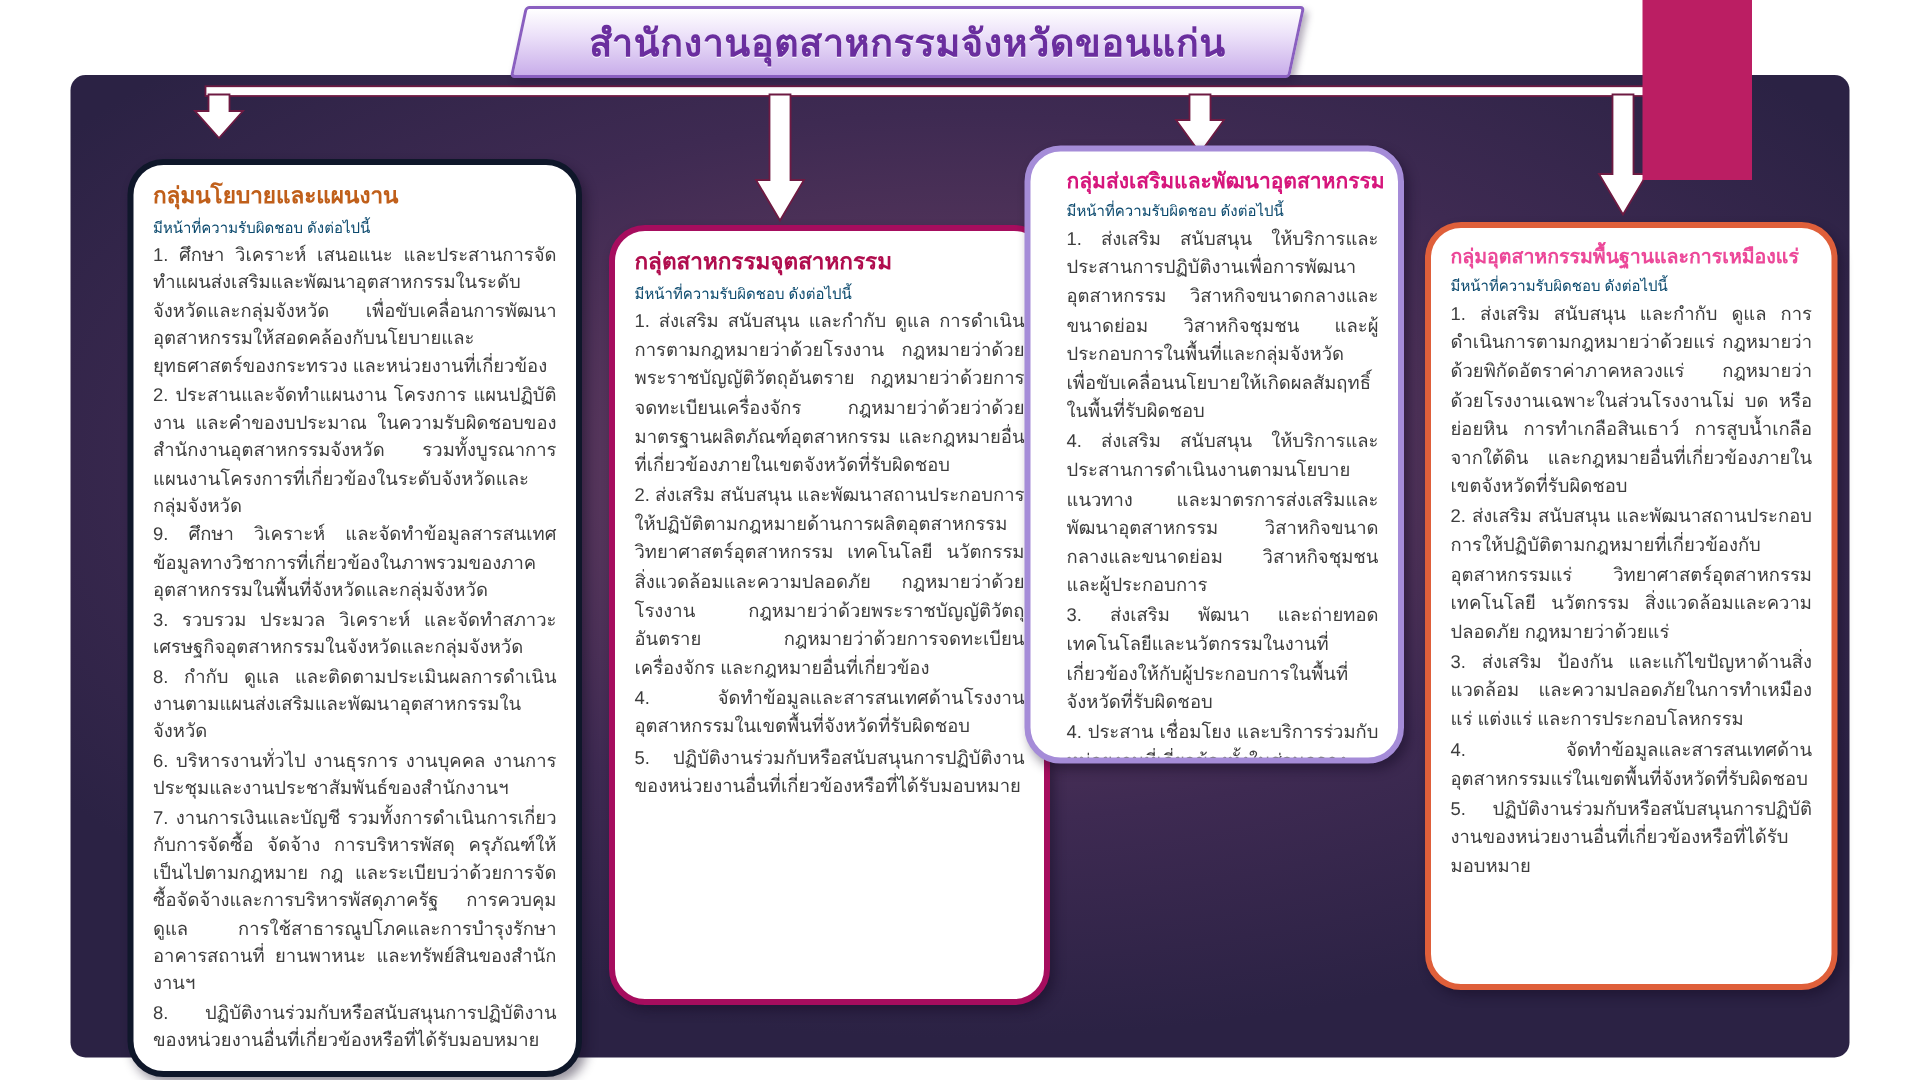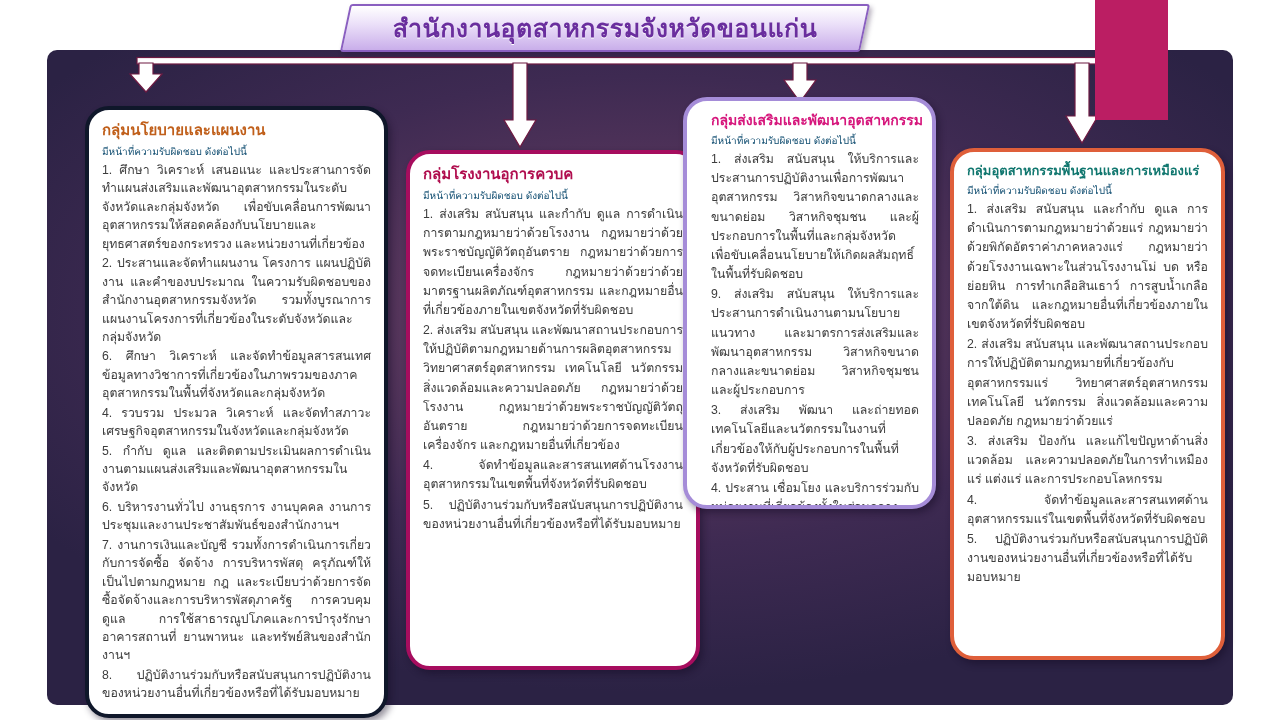--- a/index.html
+++ b/index.html
@@ -36,21 +36,21 @@
     box-shadow:3px 4px 7px rgba(20,10,35,0.45);
   }
   .box1{left:85px; top:106px; width:303px;height:612px;border:4px solid #0f172a;}
   .box2{left:406px;top:150px;width:294px;height:520px;border:4px solid #a60d5e;}
   .box3{left:683px;top:97px; width:253px;height:412px;border:4px solid #a58cd8;padding-left:24px;}
   .box4{left:950px;top:148px;width:275px;height:512px;border:4px solid #df5f3a;}
   .box-title{font-weight:bold;font-size:15px;white-space:nowrap;margin-bottom:2px;}
   .box1 .box-title{color:#c05f1a;}
   .box2 .box-title{color:#b00d4e;}
   .box3 .box-title{color:#d6167c;font-size:14px;}
-  .box4 .box-title{color:#0f766e;font-size:13px;}
+  .box4 .box-title{color:#ec4899;font-size:13px;}
   .box-sub{font-size:10px;color:#0c4a6e;margin-bottom:2px;}
   .duty-item{
     font-size:12.3px;color:#3d3d3d;line-height:1.5;text-align:justify;margin-bottom:1px;
   }
   .box2 .duty-item,.box3 .duty-item,.box4 .duty-item{line-height:1.56;}
 </style>
 </head>
 <body>
 
 <div class="page">
@@ -74,46 +74,46 @@
       <span class="banner-title">สำนักงานอุตสาหกรรมจังหวัดขอนแก่น</span>
     </div>
   </div>
 
   <div class="box box1">
     <div class="box-title">กลุ่มนโยบายและแผนงาน</div>
     <div class="box-sub">มีหน้าที่ความรับผิดชอบ  ดังต่อไปนี้</div>
     <div class="duty-list">
         <div class="duty-item">1. ศึกษา วิเคราะห์ เสนอแนะ และประสานการจัดทำแผนส่งเสริมและพัฒนาอุตสาหกรรมในระดับจังหวัดและกลุ่มจังหวัด เพื่อขับเคลื่อนการพัฒนาอุตสาหกรรมให้สอดคล้องกับนโยบายและยุทธศาสตร์ของกระทรวง และหน่วยงานที่เกี่ยวข้อง</div>
         <div class="duty-item">2. ประสานและจัดทำแผนงาน โครงการ แผนปฏิบัติงาน และคำของบประมาณ ในความรับผิดชอบของสำนักงานอุตสาหกรรมจังหวัด รวมทั้งบูรณาการแผนงานโครงการที่เกี่ยวข้องในระดับจังหวัดและกลุ่มจังหวัด</div>
-        <div class="duty-item">6. ศึกษา วิเคราะห์ และจัดทำข้อมูลสารสนเทศ ข้อมูลทางวิชาการที่เกี่ยวข้องในภาพรวมของภาคอุตสาหกรรมในพื้นที่จังหวัดและกลุ่มจังหวัด</div>
-        <div class="duty-item">4. รวบรวม ประมวล วิเคราะห์ และจัดทำสภาวะเศรษฐกิจอุตสาหกรรมในจังหวัดและกลุ่มจังหวัด</div>
-        <div class="duty-item">5. กำกับ ดูแล และติดตามประเมินผลการดำเนินงานตามแผนส่งเสริมและพัฒนาอุตสาหกรรมในจังหวัด</div>
+        <div class="duty-item">9. ศึกษา วิเคราะห์ และจัดทำข้อมูลสารสนเทศ ข้อมูลทางวิชาการที่เกี่ยวข้องในภาพรวมของภาคอุตสาหกรรมในพื้นที่จังหวัดและกลุ่มจังหวัด</div>
+        <div class="duty-item">3. รวบรวม ประมวล วิเคราะห์ และจัดทำสภาวะเศรษฐกิจอุตสาหกรรมในจังหวัดและกลุ่มจังหวัด</div>
+        <div class="duty-item">8. กำกับ ดูแล และติดตามประเมินผลการดำเนินงานตามแผนส่งเสริมและพัฒนาอุตสาหกรรมในจังหวัด</div>
         <div class="duty-item">6. บริหารงานทั่วไป งานธุรการ งานบุคคล งานการประชุมและงานประชาสัมพันธ์ของสำนักงานฯ</div>
         <div class="duty-item">7. งานการเงินและบัญชี รวมทั้งการดำเนินการเกี่ยวกับการจัดซื้อ จัดจ้าง การบริหารพัสดุ ครุภัณฑ์ให้เป็นไปตามกฎหมาย กฎ และระเบียบว่าด้วยการจัดซื้อจัดจ้างและการบริหารพัสดุภาครัฐ การควบคุม ดูแล การใช้สาธารณูปโภคและการบำรุงรักษา อาคารสถานที่ ยานพาหนะ และทรัพย์สินของสำนักงานฯ</div>
         <div class="duty-item">8. ปฏิบัติงานร่วมกับหรือสนับสนุนการปฏิบัติงานของหน่วยงานอื่นที่เกี่ยวข้องหรือที่ได้รับมอบหมาย</div>
       </div>
   </div>
 
   <div class="box box2">
-    <div class="box-title">กลุ่มโรงงานอุการควบค</div>
+    <div class="box-title">กลุ่ตสาหกรรมจุตสาหกรรม</div>
     <div class="box-sub">มีหน้าที่ความรับผิดชอบ  ดังต่อไปนี้</div>
     <div class="duty-list">
         <div class="duty-item">1. ส่งเสริม สนับสนุน และกำกับ ดูแล การดำเนินการตามกฎหมายว่าด้วยโรงงาน กฎหมายว่าด้วยพระราชบัญญัติวัตถุอันตราย กฎหมายว่าด้วยการจดทะเบียนเครื่องจักร กฎหมายว่าด้วยว่าด้วยมาตรฐานผลิตภัณฑ์อุตสาหกรรม และกฎหมายอื่นที่เกี่ยวข้องภายในเขตจังหวัดที่รับผิดชอบ</div>
         <div class="duty-item">2. ส่งเสริม สนับสนุน และพัฒนาสถานประกอบการให้ปฏิบัติตามกฎหมายด้านการผลิตอุตสาหกรรม วิทยาศาสตร์อุตสาหกรรม เทคโนโลยี นวัตกรรม สิ่งแวดล้อมและความปลอดภัย กฎหมายว่าด้วยโรงงาน กฎหมายว่าด้วยพระราชบัญญัติวัตถุอันตราย กฎหมายว่าด้วยการจดทะเบียนเครื่องจักร และกฎหมายอื่นที่เกี่ยวข้อง</div>
         <div class="duty-item">4. จัดทำข้อมูลและสารสนเทศด้านโรงงานอุตสาหกรรมในเขตพื้นที่จังหวัดที่รับผิดชอบ</div>
         <div class="duty-item">5. ปฏิบัติงานร่วมกับหรือสนับสนุนการปฏิบัติงานของหน่วยงานอื่นที่เกี่ยวข้องหรือที่ได้รับมอบหมาย</div>
       </div>
   </div>
 
   <div class="box box3">
     <div class="box-title">กลุ่มส่งเสริมและพัฒนาอุตสาหกรรม</div>
     <div class="box-sub">มีหน้าที่ความรับผิดชอบ  ดังต่อไปนี้</div>
     <div class="duty-list">
         <div class="duty-item">1. ส่งเสริม สนับสนุน ให้บริการและประสานการปฏิบัติงานเพื่อการพัฒนาอุตสาหกรรม วิสาหกิจขนาดกลางและขนาดย่อม วิสาหกิจชุมชน และผู้ประกอบการในพื้นที่และกลุ่มจังหวัด เพื่อขับเคลื่อนนโยบายให้เกิดผลสัมฤทธิ์ในพื้นที่รับผิดชอบ</div>
-        <div class="duty-item">9. ส่งเสริม สนับสนุน ให้บริการและประสานการดำเนินงานตามนโยบาย แนวทาง และมาตรการส่งเสริมและพัฒนาอุตสาหกรรม วิสาหกิจขนาดกลางและขนาดย่อม วิสาหกิจชุมชน และผู้ประกอบการ</div>
+        <div class="duty-item">4. ส่งเสริม สนับสนุน ให้บริการและประสานการดำเนินงานตามนโยบาย แนวทาง และมาตรการส่งเสริมและพัฒนาอุตสาหกรรม วิสาหกิจขนาดกลางและขนาดย่อม วิสาหกิจชุมชน และผู้ประกอบการ</div>
         <div class="duty-item">3. ส่งเสริม พัฒนา และถ่ายทอดเทคโนโลยีและนวัตกรรมในงานที่เกี่ยวข้องให้กับผู้ประกอบการในพื้นที่จังหวัดที่รับผิดชอบ</div>
         <div class="duty-item">4. ประสาน เชื่อมโยง และบริการร่วมกับหน่วยงานที่เกี่ยวข้องทั้งในส่วนกลาง และส่วนภูมิภาค เพื่อยกระดับขีดความสามารถในการแข่งขันของกลุ่มเป้าหมาย เช่น วิสาหกิจขนาดกลาง และขนาดย่อม วิสาหกิจชุมชน และผู้ประกอบการในพื้นที่รับผิดชอบ</div>
         <div class="duty-item">7. ดำเนินการตามแผนส่งเสริมและพัฒนาอุตสาหกรรม และการรับรองมาตรฐานผลิตภัณฑ์ชุมชนในภูมิภาค</div>
         <div class="duty-item">6. ปฏิบัติงานร่วมกับหรือสนับสนุนการปฏิบัติงานของหน่วยงานอื่นที่เกี่ยวข้องหรือที่ได้รับมอบหมาย</div>
       </div>
   </div>
 
   <div class="box box4">
     <div class="box-title">กลุ่มอุตสาหกรรมพื้นฐานและการเหมืองแร่</div>
     <div class="box-sub">มีหน้าที่ความรับผิดชอบ  ดังต่อไปนี้</div>

